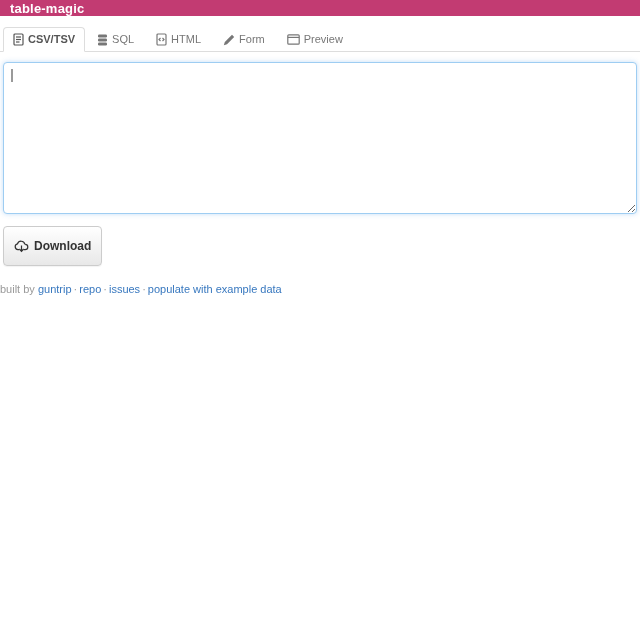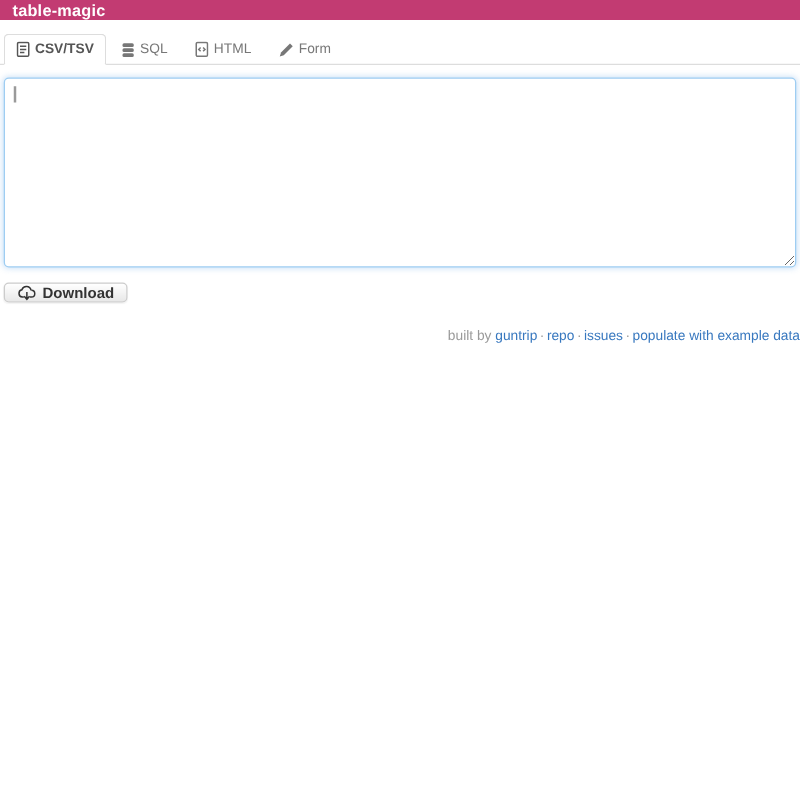--- a/index.html
+++ b/index.html
@@ -88,40 +88,39 @@
     height: 13px;
     background: #9a9a9a;
     pointer-events: none;
   }
   
   .btn-row { margin: 12px 3px 0 3px; }
   .btn-default {
     display: inline-flex;
     align-items: center;
     gap: 5px;
-    padding: 0 10px;
+    padding: 12px 10px;
     font-family: "Liberation Sans", sans-serif;
     font-size: 12px;
     font-weight: bold;
     color: #333;
     background: linear-gradient(#ffffff, #e8e8e8);
     border: 1px solid #cccccc;
     border-radius: 4px;
     box-shadow: inset 0 1px 0 rgba(255,255,255,.4), 0 1px 1px rgba(0,0,0,.05);
     cursor: pointer;
     line-height: 14px;
   }
   .btn-default svg { display: block; }
   
   .footer {
     margin-top: 17px;
-    text-align: right;
+    text-align: left;
     font-size: 11px;
     color: #9a9a9a;
-    padding-left: 36px;
   }
   .footer a {
     color: #3878bf;
     text-decoration: none;
     cursor: pointer;
   }
   .footer .sep { color: #9a9a9a; margin: 0 2px; }
 </style>
 </head>
 <body>
@@ -169,20 +168,29 @@
 
   <div class="tab">
     <span>
       <svg width="12" height="12" viewBox="0 0 12 12">
         <path class="icf" d="M9 0.8 L11.2 3 L4 10.2 L0.8 11.2 L1.8 8 Z"></path>
       </svg>
     </span>
     <span>Form</span>
   </div>
 
+  <div class="tab">
+    <span>
+      <svg width="13" height="11" viewBox="0 0 13 11">
+        <rect class="ic" x="0.8" y="0.8" width="11.4" height="9.4" rx="1"></rect>
+        <line class="ic" x1="0.8" y1="3.4" x2="12.2" y2="3.4"></line>
+      </svg>
+    </span>
+    <span>Preview</span>
+  </div>
 
 </div>
 
 <div class="editor-wrap">
   <textarea class="editor" spellcheck="false" placeholder="" style=""></textarea>
   <div class="caret"></div>
 </div>
 
 <div class="btn-row">
   <button class="btn-default">

